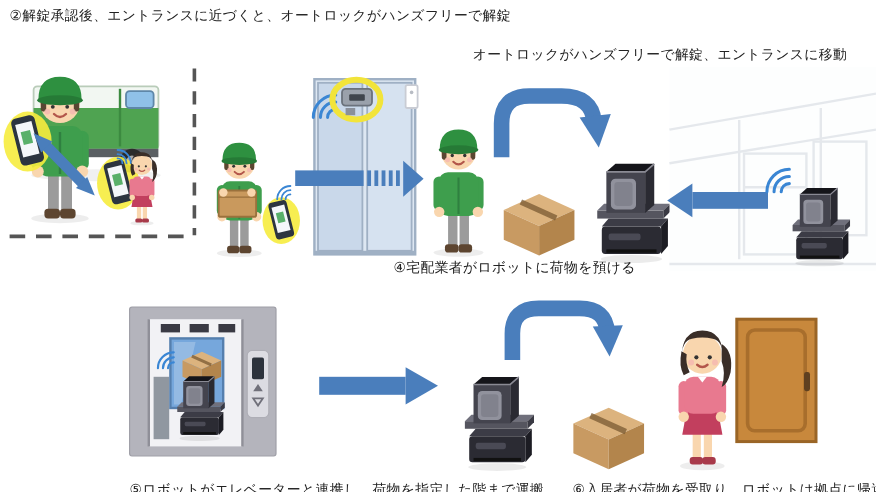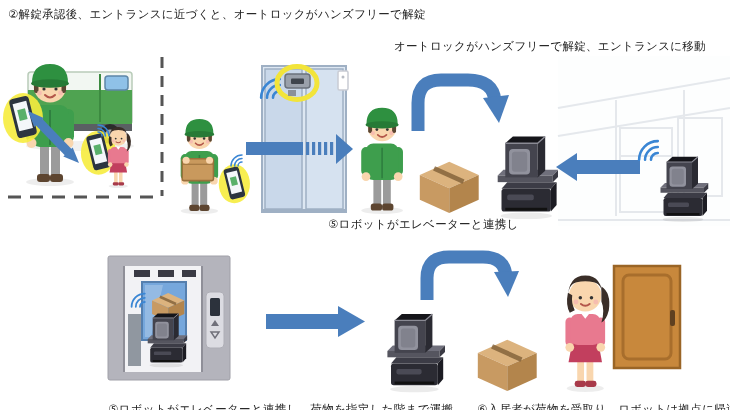--- a/index.html
+++ b/index.html
@@ -250,16 +250,16 @@
       <g transform="translate(614,266)">
         <rect x="0" y="0" width="66" height="102" fill="#c8883c" stroke="#9a6526" stroke-width="2.5"></rect>
         <rect x="9" y="9" width="48" height="84" rx="6" fill="none" stroke="#a86e2c" stroke-width="3"></rect>
         <rect x="56" y="44" width="5" height="16" rx="2" fill="#5f4020"></rect>
       </g>
     </g>
   </svg>
 
   <div class="caption" style="left:8px;top:7px">②解錠承認後、エントランスに近づくと、オートロックがハンズフリーで解錠</div>
   <div class="caption" style="left:394px;top:39px">オートロックがハンズフリーで解錠、エントランスに移動</div>
-  <div class="caption" style="left:328px;top:217px">⑤ロボットがエレベーターと連携し</div>
+  <div class="caption" style="left:328px;top:217px">④宅配業者がロボットに荷物を預ける</div>
   <div class="caption" style="left:108px;top:402px">⑤ロボットがエレベーターと連携し、荷物を指定した階まで運搬</div>
   <div class="caption" style="left:477px;top:402px">⑥入居者が荷物を受取り、ロボットは拠点に帰還</div>
 </div>
 
 </body></html>

